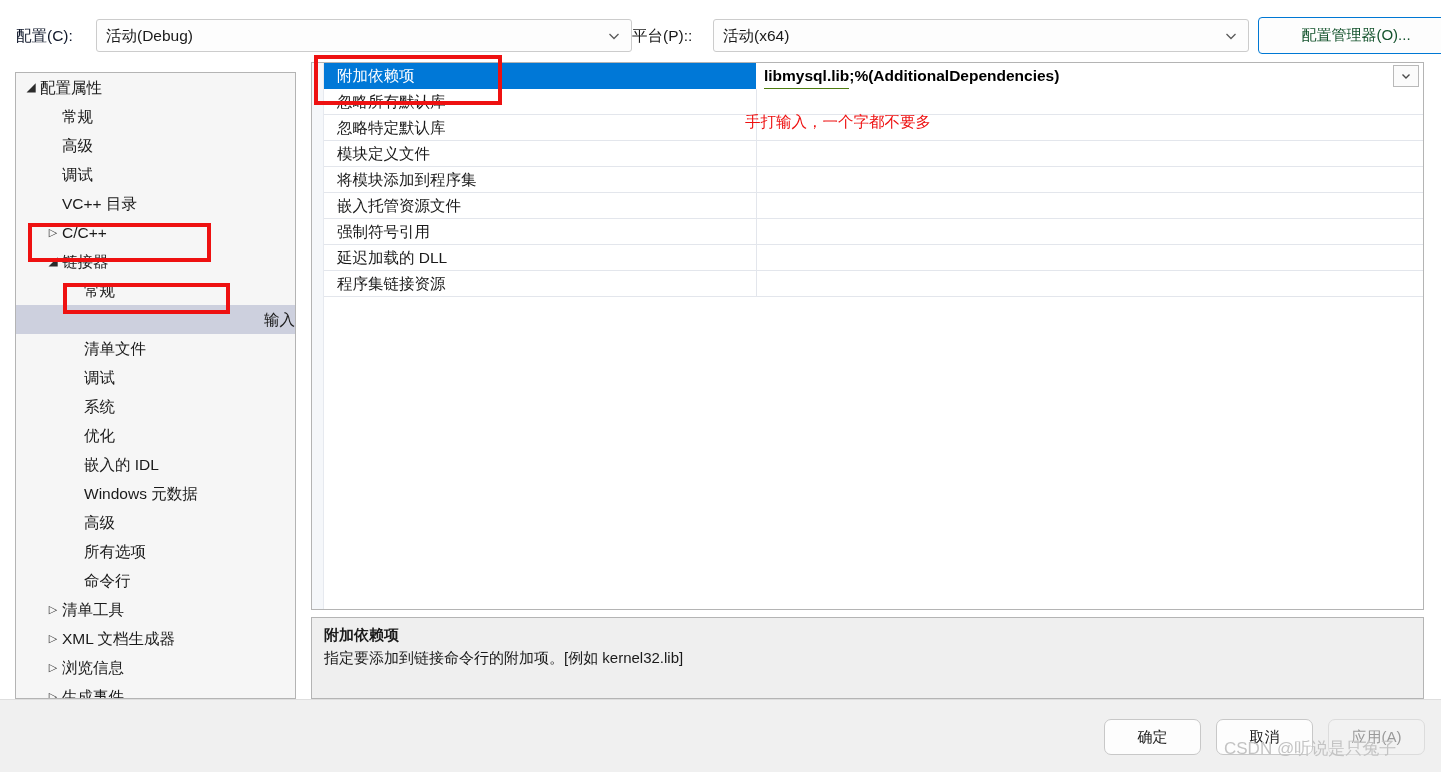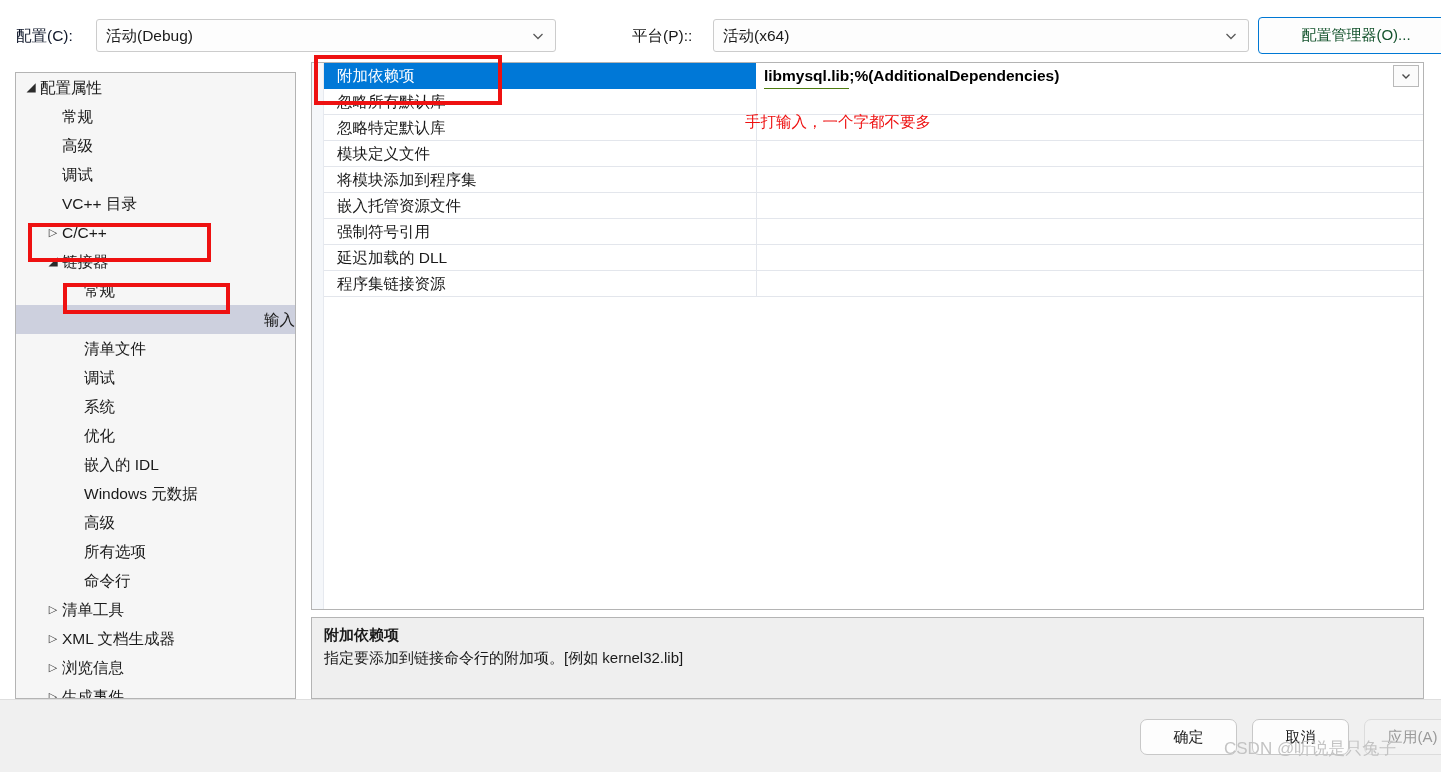--- a/index.html
+++ b/index.html
@@ -46,21 +46,21 @@
     color: #1a1a1a;
     white-space: nowrap;
   }
   .combo-arrow {
     position: absolute;
     right: 10px; top: 50%;
     transform: translateY(-50%);
     width: 14px; height: 14px;
   }
   .combo-arrow svg { display: block; }
-  #combo-config { left: 96px; top: 19px; width: 460px; height: 33px; }
+  #combo-config { left: 96px; top: 19px; width: 536px; height: 33px; }
   #combo-platform { left: 713px; top: 19px; width: 536px; height: 33px; }
   .lbl-platform {
     position: absolute;
     left: 632px; top: 26px;
     font-size: 15.5px;
     color: #1a1a1a;
     white-space: nowrap;
   }
   .btn-cfgmgr {
     position: absolute;
@@ -236,21 +236,20 @@
     top: 719px;
     width: 97px; height: 36px;
     background: #fdfdfd;
     border: 1px solid #c8c8c8;
     border-radius: 7px;
     font-family: "Liberation Sans", "DejaVu Sans", sans-serif;
     font-size: 15px;
     color: #1a1a1a;
     cursor: pointer;
     padding: 0;
-    margin-left: 36px;
   }
   #btn-ok { left: 1104px; }
   #btn-cancel { left: 1216px; }
   #btn-apply {
     left: 1328px;
     color: #9a9a9a;
     background: #f2f2f2;
     border-color: #dcdcdc;
     cursor: default;
   }

